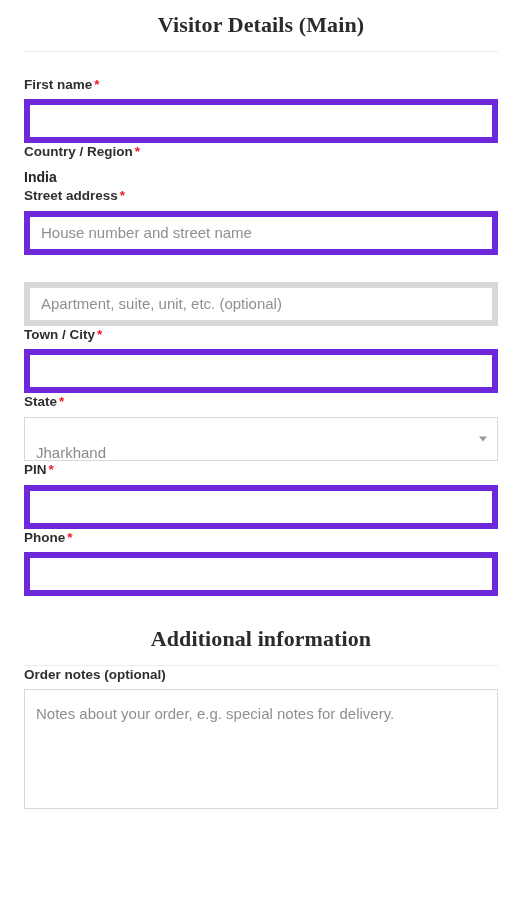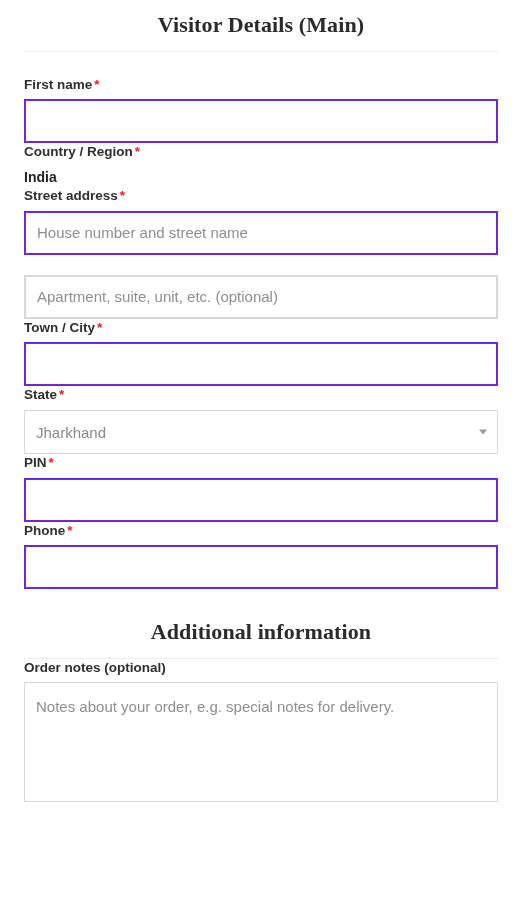--- a/index.html
+++ b/index.html
@@ -65,21 +65,21 @@
   .control {
     display: block;
     box-sizing: border-box;
     width: 100%;
     height: 44px;
     padding: 12px 11px;
     background: #ffffff;
     font-family: "Liberation Sans", sans-serif;
     font-size: 15px;
     color: #3c3c3c;
-    border: 2px solid #6d28d9;
+    border: 6px solid #6d28d9;
     border-radius: 0;
     outline: none;
   }
   .control.optional {
     border-color: #d8d8d8;
   }
   .control::placeholder {
     color: #8f8f8f;
     opacity: 1;
   }
@@ -112,21 +112,21 @@
     position: relative;
     width: 100%;
   }
   .select-box {
     box-sizing: border-box;
     width: 100%;
     height: 44px;
     border: 1px solid #d8d8d8;
     background: #ffffff;
     display: flex;
-    align-items: center;
+    align-items: flex-end;
     padding: 0 30px 0 11px;
   }
   .select-value {
     font-size: 15px;
     color: #8a8a8a;
     line-height: 1;
     white-space: nowrap;
     overflow: hidden;
     text-overflow: ellipsis;
   }
@@ -192,21 +192,21 @@
     </label>
     <div class="static-value">India</div>
   </div>
 
   <div class="field">
     <label class="field-label">
       <span>Street address</span><span class="req">*</span>
     </label>
     <input class="control" type="text" placeholder="House number and street name" style="">
   </div>
-  <div class="field" style="margin-top:20px;">
+  <div class="field" style="margin-top:27px;">
     <input class="control optional" type="text" placeholder="Apartment, suite, unit, etc. (optional)" style="">
   </div>
 
   <div class="field">
     <label class="field-label">
       <span>Town / City</span><span class="req">*</span>
     </label>
     <input class="control" type="text" placeholder="" style="">
   </div>
 

